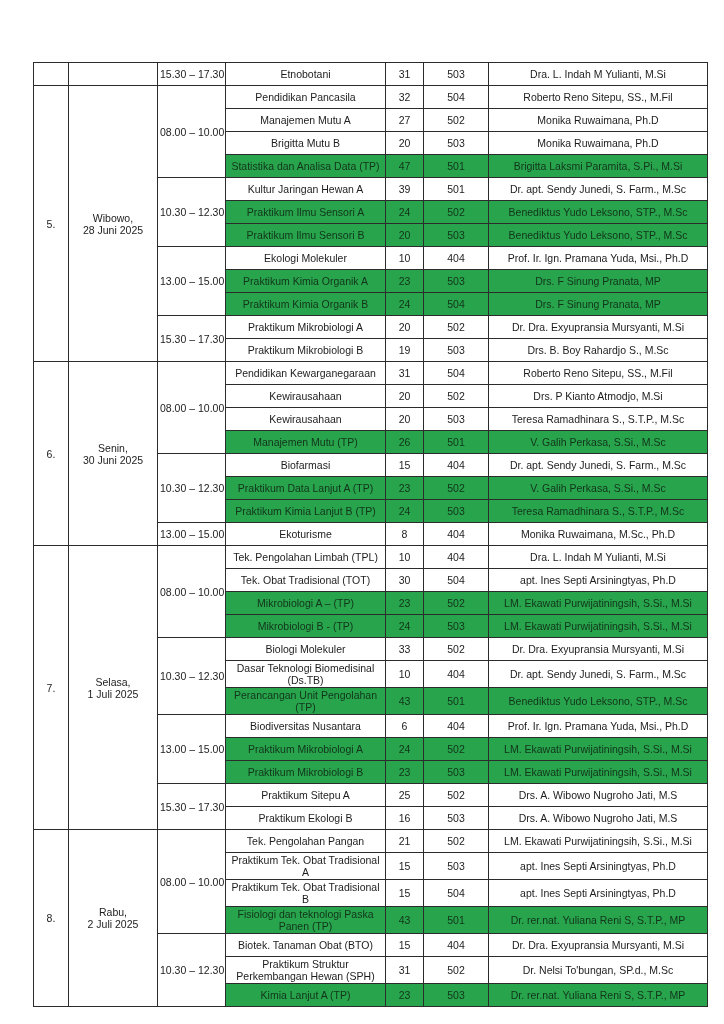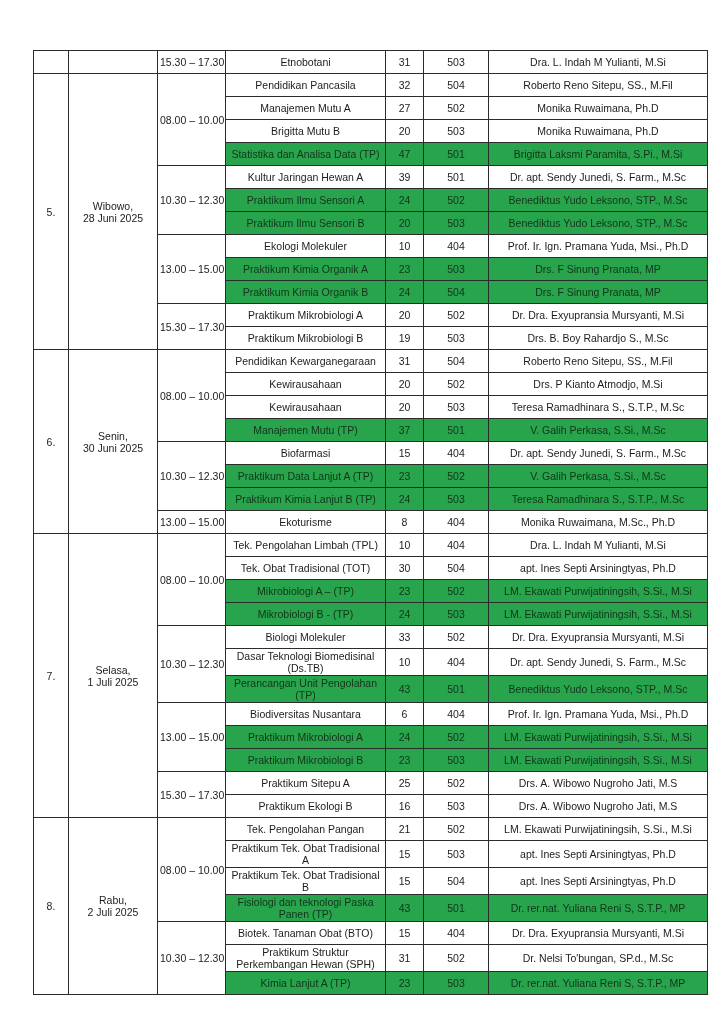--- a/index.html
+++ b/index.html
@@ -12,21 +12,21 @@
     width: 724px;
     height: 1024px;
     background: #ffffff;
     overflow: hidden;
     font-family: "Liberation Sans", sans-serif;
     color: var(--text, #1c1c1c);
   }
   table.schedule {
     position: absolute;
     left: 33px;
-    top: 50px;
+    top: 62px;
     width: 674px;
     border-collapse: collapse;
     table-layout: fixed;
   }
   table.schedule td {
     border: 1px solid var(--border, #2b2b2b);
     font-size: 10.5px;
     line-height: 12px;
     padding: 1px 2px;
     height: 20px;
@@ -175,21 +175,21 @@
           <td class="lecturer-cell">Drs. P Kianto Atmodjo, M.Si</td>
         </tr>
         <tr>
           <td class="course-cell">Kewirausahaan</td>
           <td class="students-cell">20</td>
           <td class="room-cell">503</td>
           <td class="lecturer-cell">Teresa Ramadhinara S., S.T.P., M.Sc</td>
         </tr>
         <tr>
           <td class="course-cell hl">Manajemen Mutu (TP)</td>
-          <td class="students-cell hl">37</td>
+          <td class="students-cell hl">26</td>
           <td class="room-cell hl">501</td>
           <td class="lecturer-cell hl">V. Galih Perkasa, S.Si., M.Sc</td>
         </tr>
         <tr>
           <td class="time-cell" rowspan="3">10.30 – 12.30</td>
           <td class="course-cell">Biofarmasi</td>
           <td class="students-cell">15</td>
           <td class="room-cell">404</td>
           <td class="lecturer-cell">Dr. apt. Sendy Junedi, S. Farm., M.Sc</td>
         </tr>

